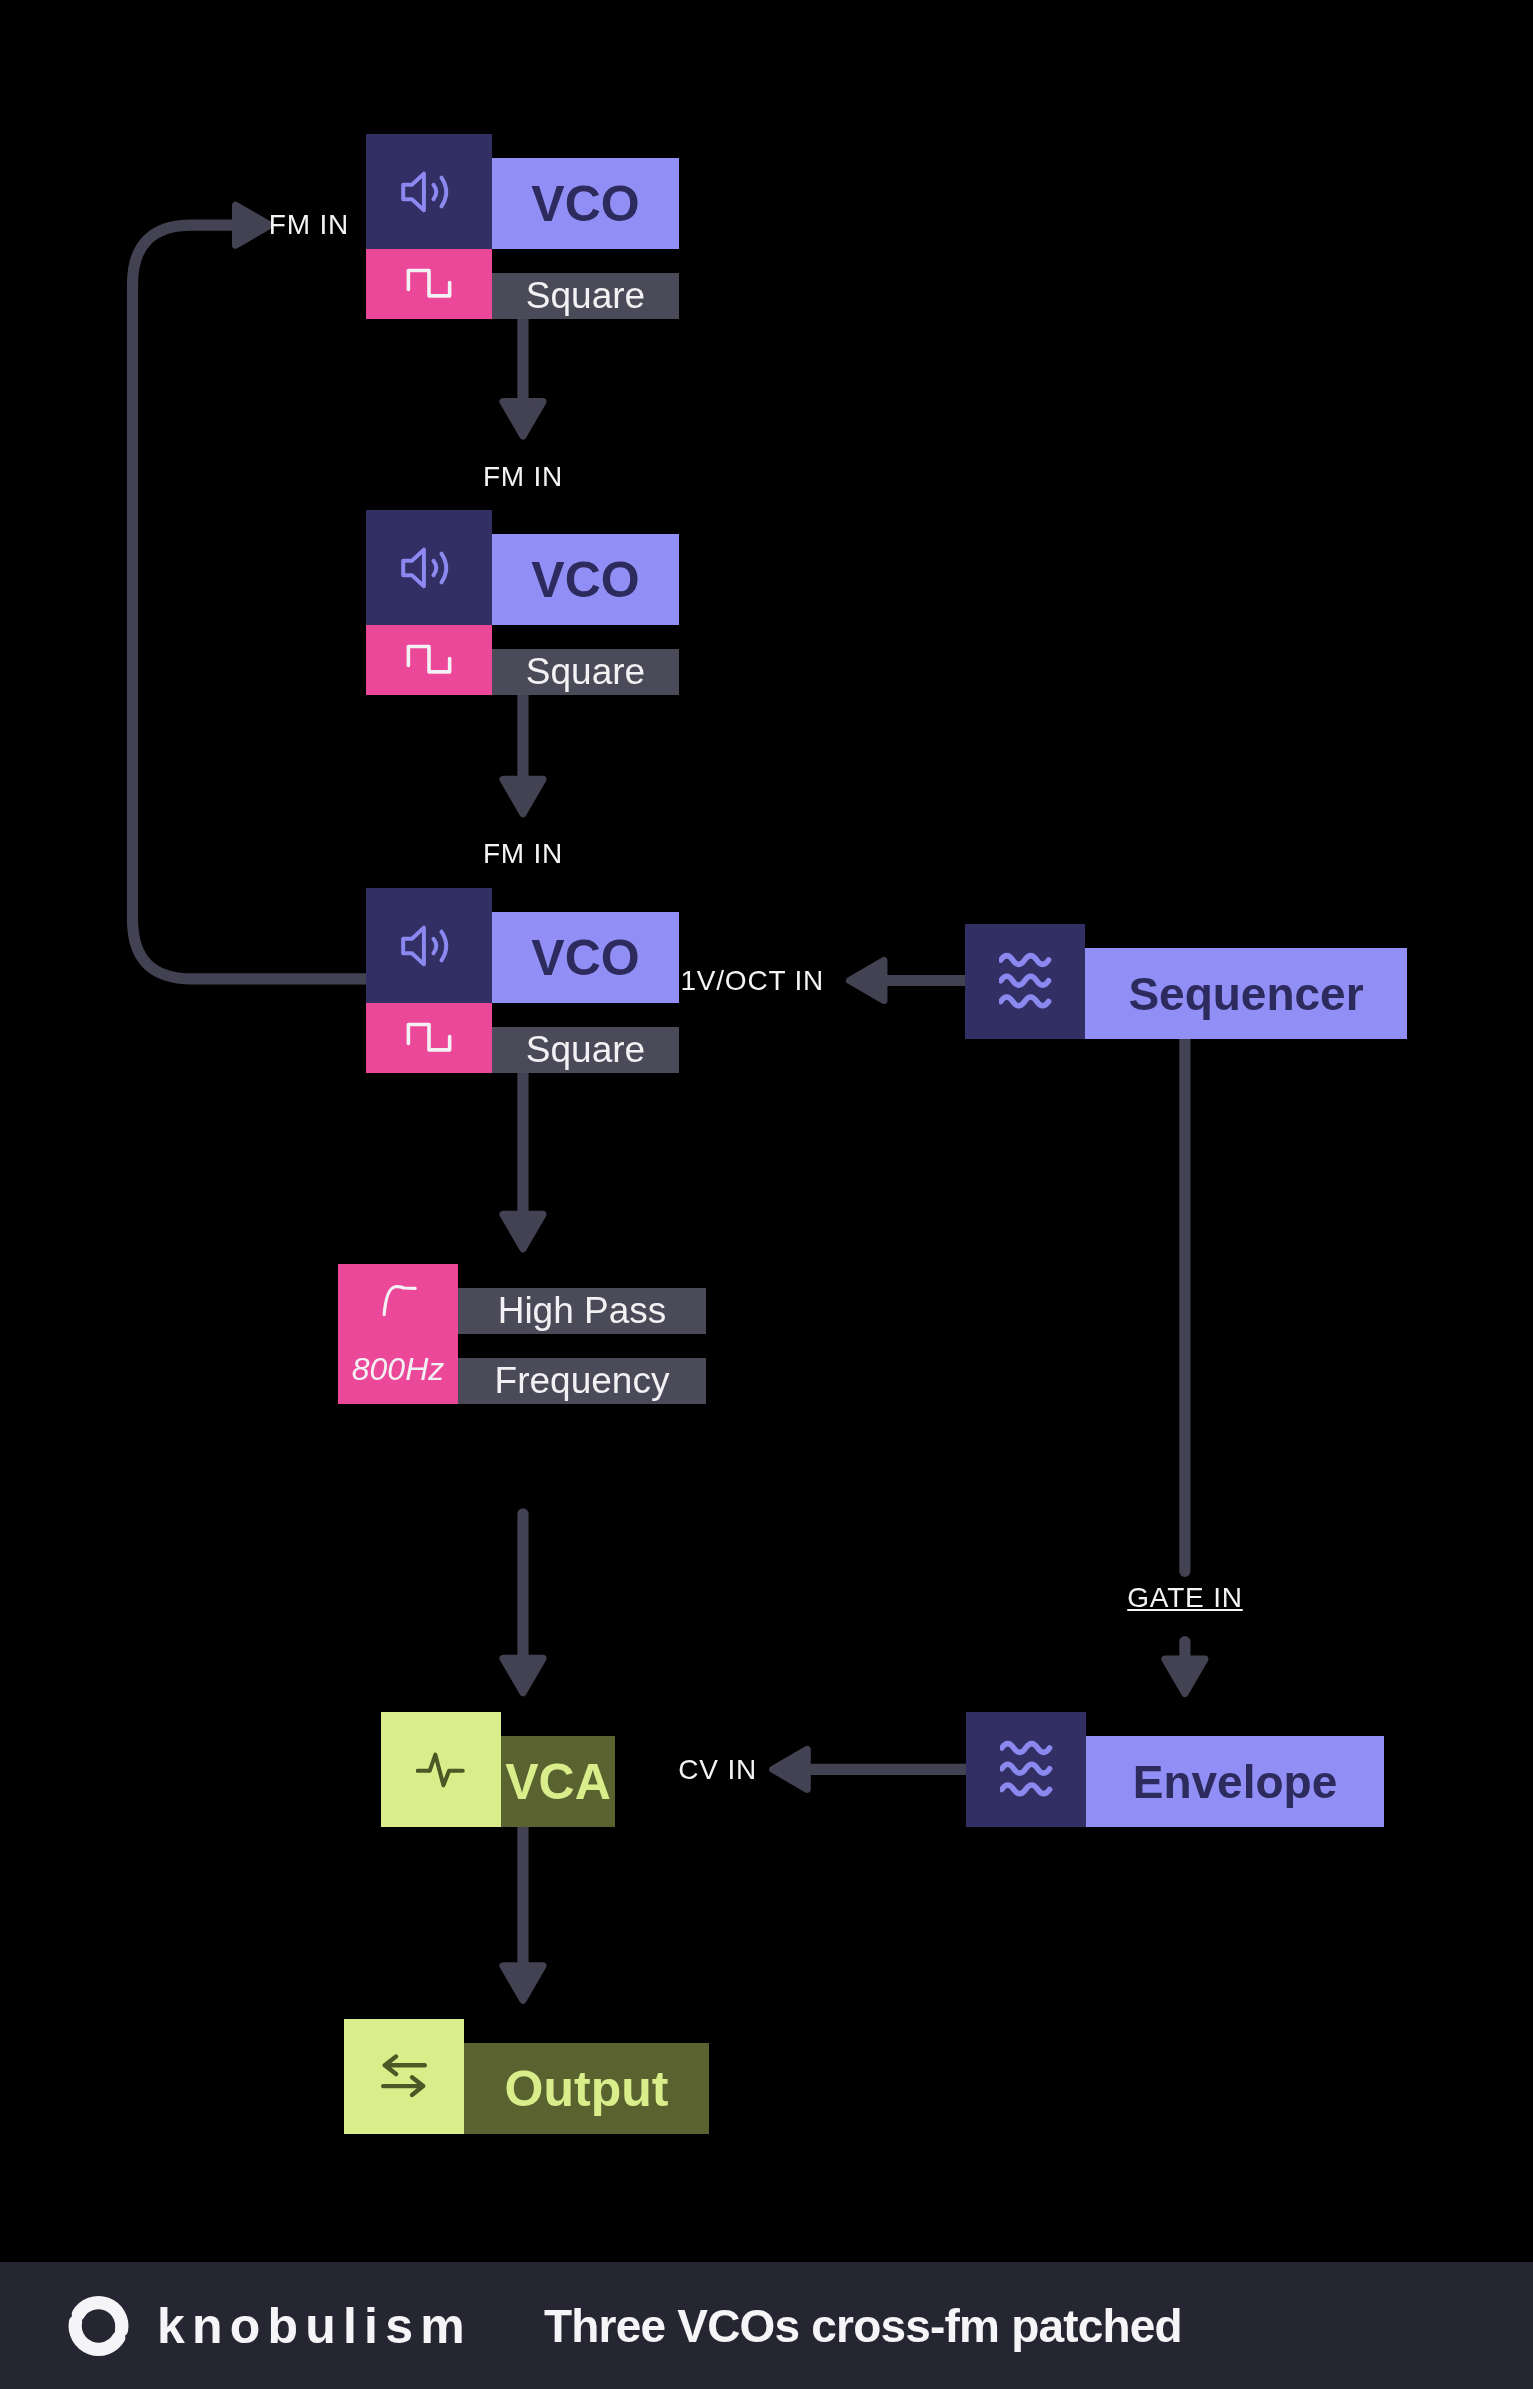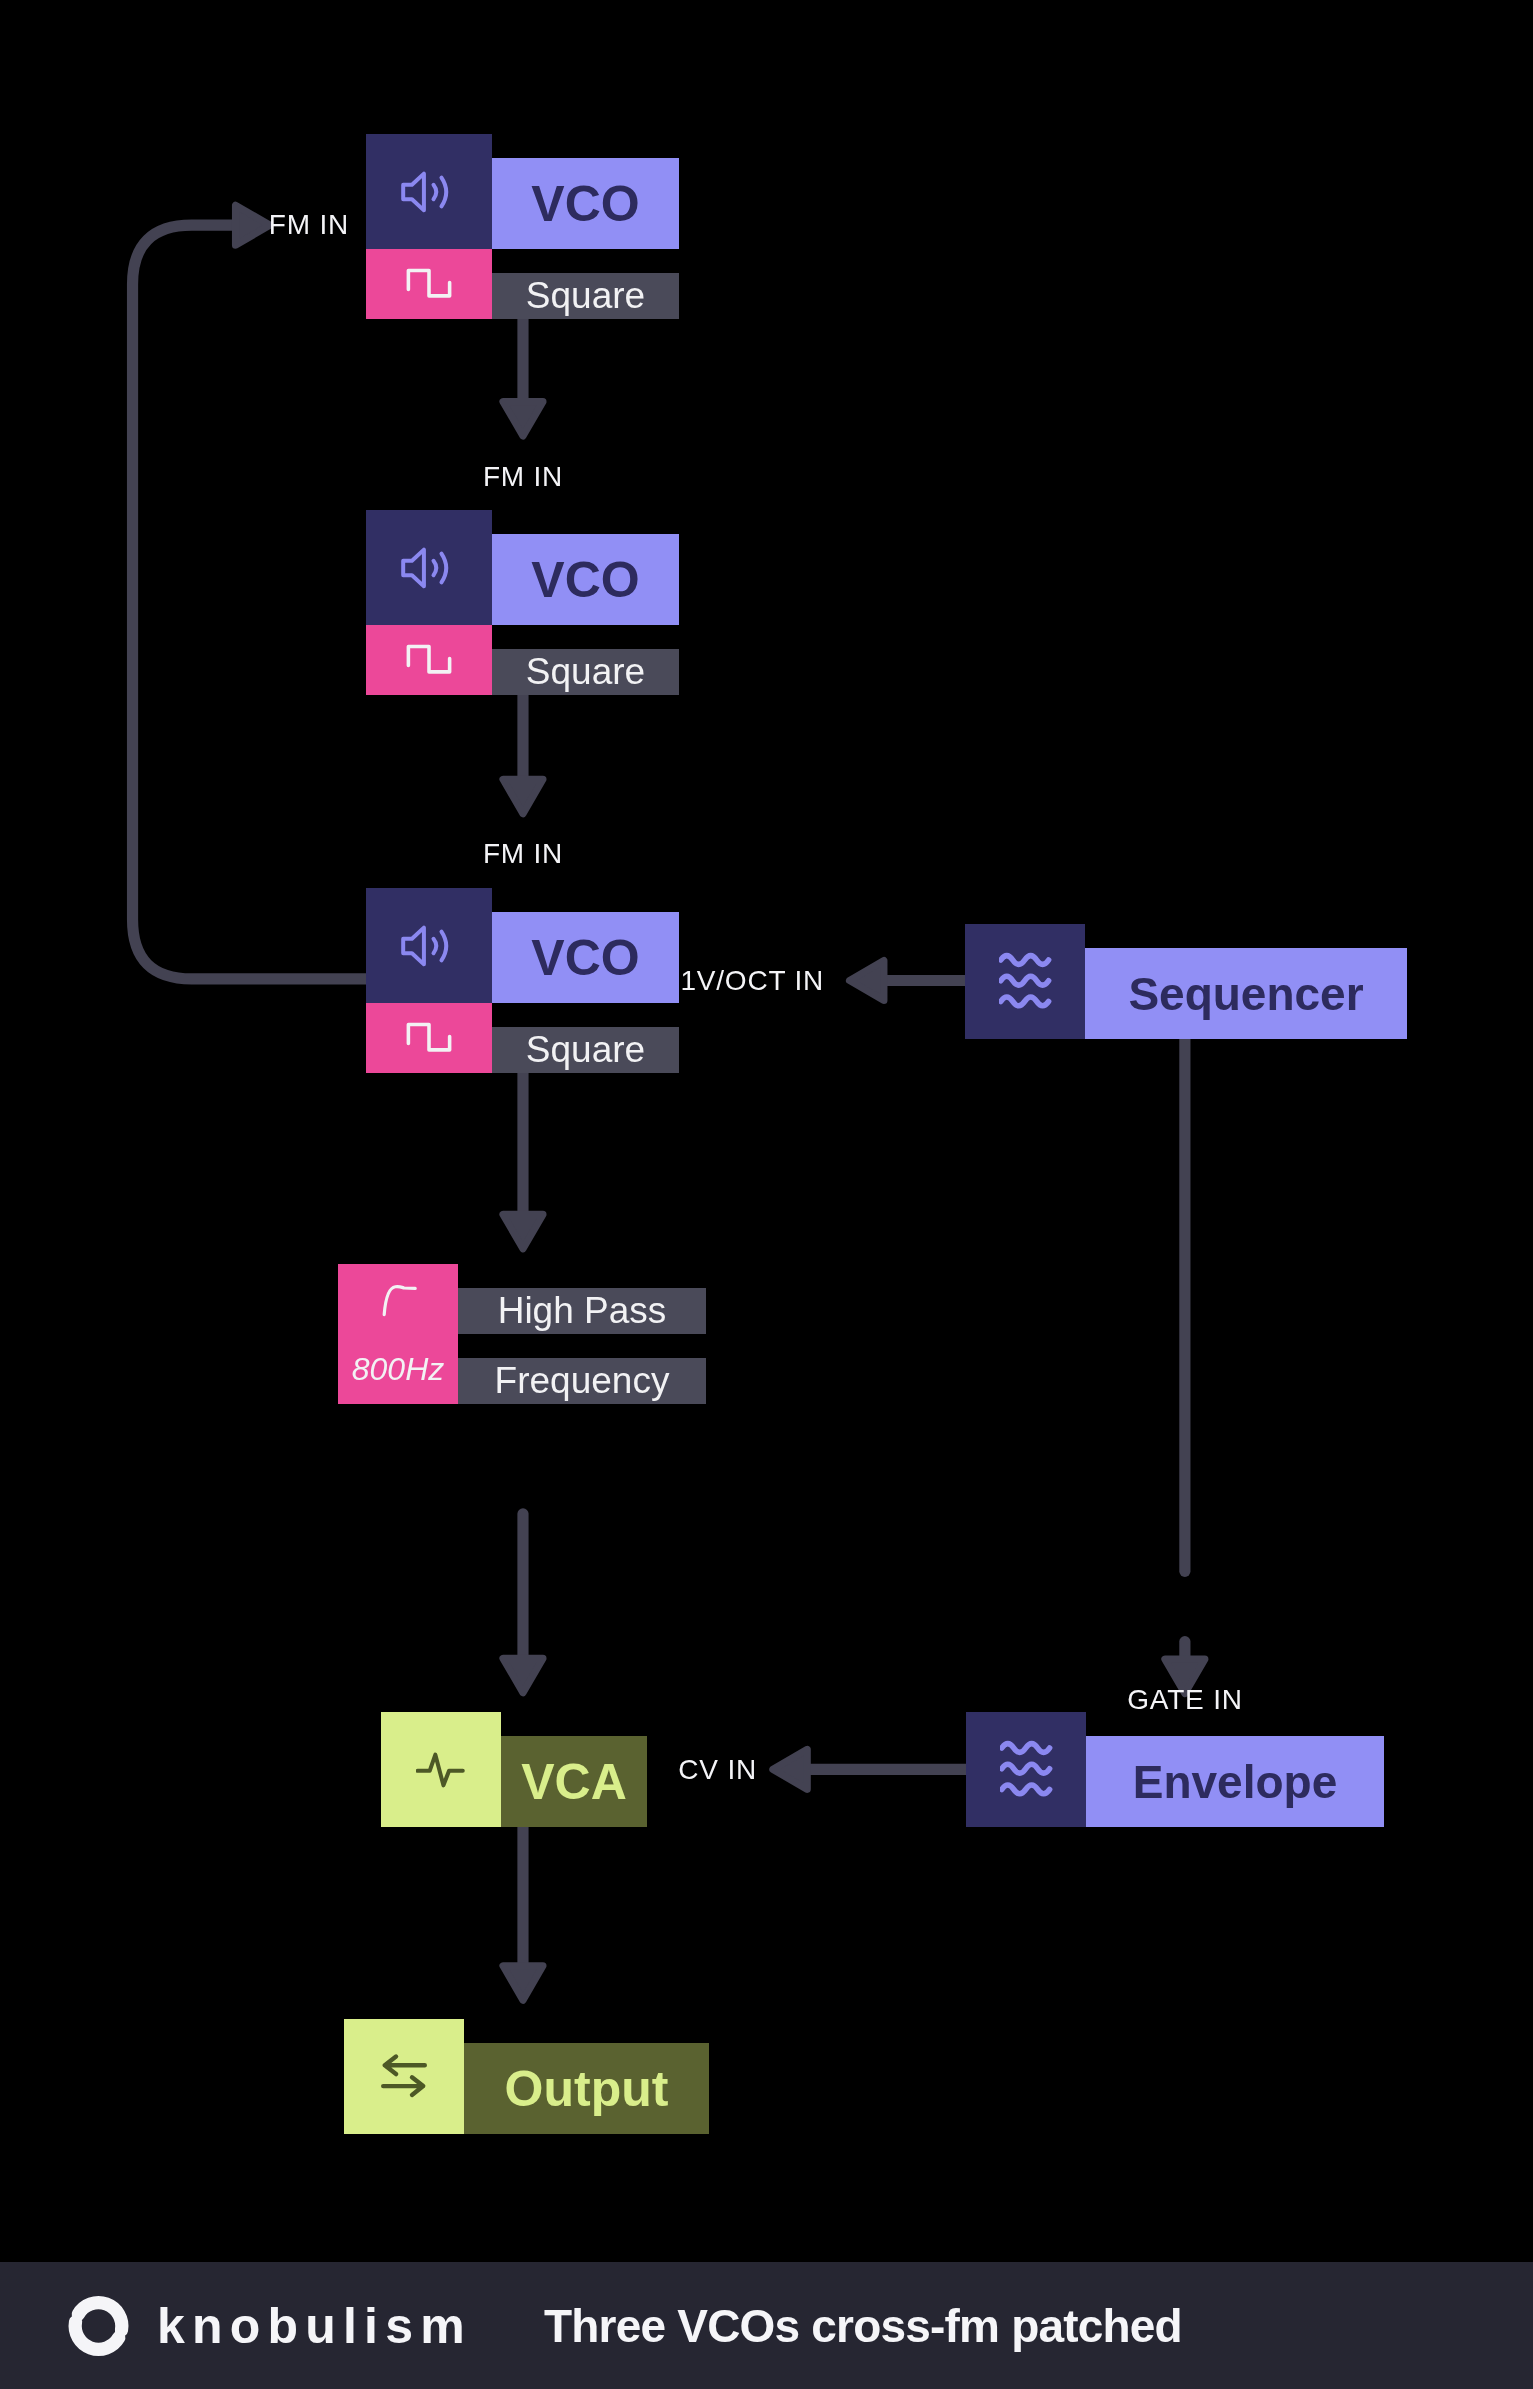--- a/index.html
+++ b/index.html
@@ -88,21 +88,21 @@
     <path class="head" d="M1011 2191 V2241 L968 2216 Z"></path>
 
     <path class="wire" d="M665 1226 H240 Q166 1226 166 1152 V356 Q166 282 240 282 H292"></path>
     <path class="head" d="M295 257 V307 L338 282 Z"></path>
   </svg>
 
   <div class="wire-label wl-right" style="left:349px;top:225px;">FM IN</div>
   <div class="wire-label wl-center" style="left:523px;top:477px;">FM IN</div>
   <div class="wire-label wl-center" style="left:523px;top:854px;">FM IN</div>
   <div class="wire-label wl-right" style="left:824px;top:981px;">1V/OCT IN</div>
-  <div class="wire-label wl-center" style="left:1185px;top:1700px;">GATE IN</div>
+  <div class="wire-label wl-center" style="left:1185px;top:1598px;text-decoration:underline;">GATE IN</div>
   <div class="wire-label wl-right" style="left:757px;top:1770px;">CV IN</div>
 
   <div class="node vco" style="left:366px;top:134px;width:313px;">
     <div class="row row-primary">
       <div class="cell cell-icon bg-indigo">
         <svg class="icon" width="59" height="48" viewBox="0 0 74 60">
           <path d="M4 21 H15 L30 7 V53 L15 39 H4 Z" fill="none" stroke="#8B88F0" stroke-width="5" stroke-linejoin="round" stroke-linecap="round"></path>
           <path d="M42 21 Q49 30 42 39" fill="none" stroke="#8B88F0" stroke-width="5" stroke-linecap="round"></path>
           <path d="M52 12 Q64 30 52 48" fill="none" stroke="#8B88F0" stroke-width="5" stroke-linecap="round"></path>
         </svg>
@@ -202,21 +202,21 @@
     <div class="row row-secondary">
       <div class="cell cell-icon bg-dark">
         <span class="sub-value">800Hz</span>
       </div>
       <div class="cell cell-main bg-gray">
         <span class="sub-label">Frequency</span>
       </div>
     </div>
   </div>
 
-  <div class="node" style="left:381px;top:1712px;width:266px;">
+  <div class="node" style="left:381px;top:1712px;width:234px;">
     <div class="row row-primary">
       <div class="cell cell-icon bg-green">
         <svg class="icon" width="50" height="42" viewBox="0 0 62 52">
           <path d="M2 27 H17 L24 7 L34 45 L41 27 H58" fill="none" stroke="#4D5826" stroke-width="5" stroke-linecap="round" stroke-linejoin="round"></path>
         </svg>
       </div>
       <div class="cell cell-main bg-olive">
         <span class="title-green">VCA</span>
       </div>
     </div>

